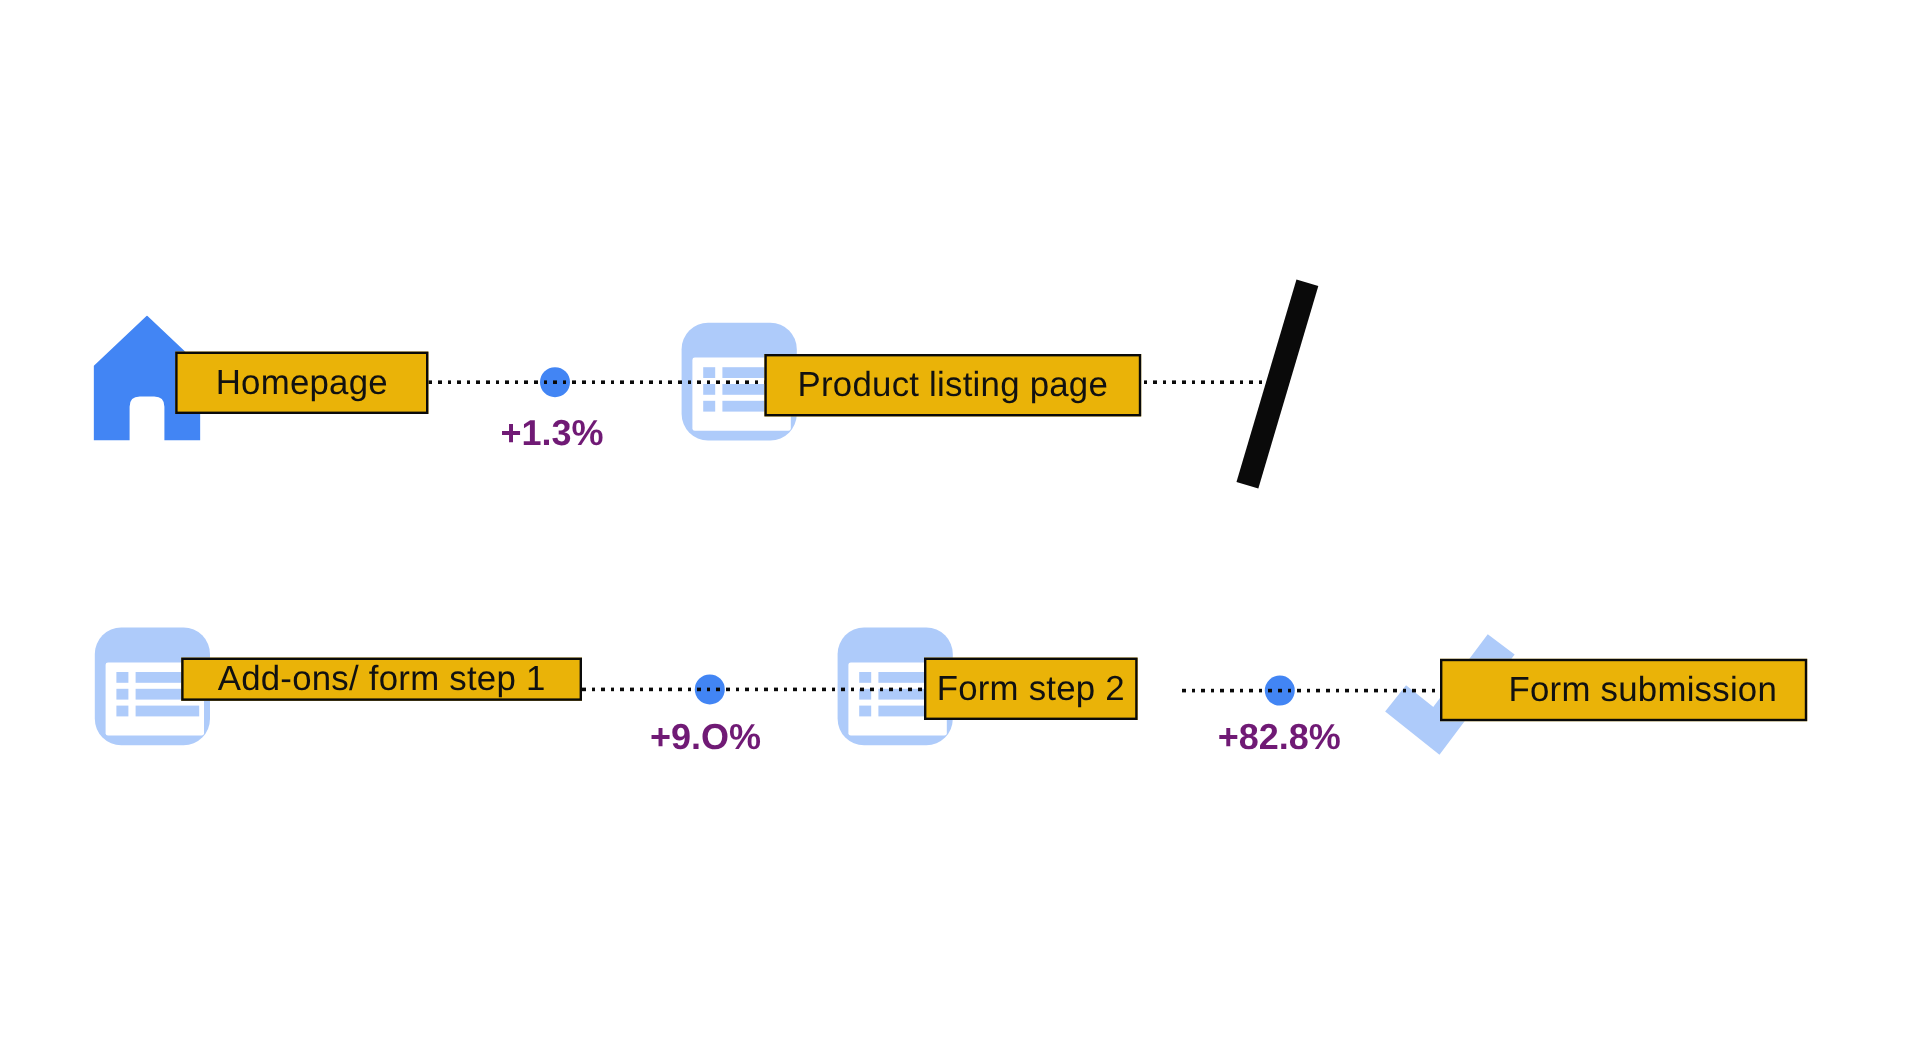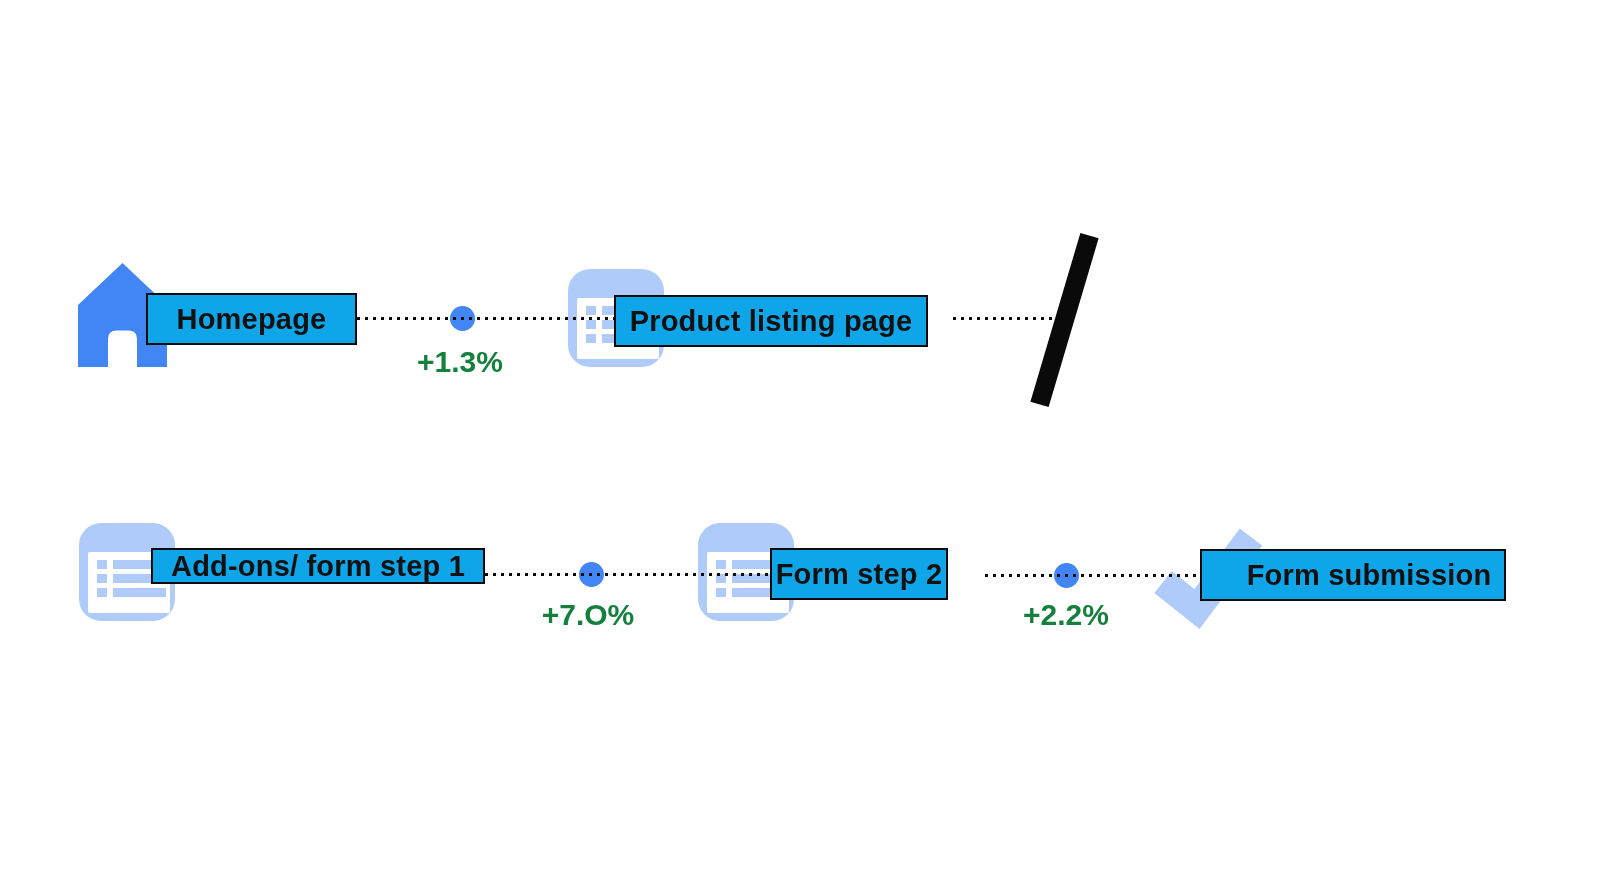--- a/index.html
+++ b/index.html
@@ -12,30 +12,30 @@
     position:relative;
     width:1601px;height:874px;
     background:#fff;
     font-family:"Liberation Sans", sans-serif;
     overflow:hidden;
   }
   
   .stepbox{
     position:absolute;
     box-sizing:border-box;
-    background:#0ea5e9;
+    background:#eab308;
     border:2.5px solid var(--ink);
     display:flex;align-items:center;justify-content:center;
-    font-weight:700;font-size:29px;color:#111;
+    font-weight:400;font-size:29px;color:#111;
     letter-spacing:0.2px;
     white-space:nowrap;
     z-index:4;
   }
   .box-homepage{left:146px;top:293px;width:211px;height:52px;}
-  .box-plp{left:614px;top:295px;width:314px;height:52px;}
+  .box-plp{left:637px;top:295px;width:314px;height:52px;}
   .box-addons{left:151px;top:548px;width:334px;height:36px;}
   .box-form2{left:770px;top:548px;width:178px;height:52px;}
   .box-submission{left:1200px;top:549px;width:306px;height:52px;padding-left:32px;}
 
   
   .dots{
     position:absolute;height:3px;z-index:3;
     background-image:repeating-linear-gradient(90deg,var(--ink) 0,var(--ink) 3px,transparent 3px,transparent 8px);
   }
   .dots-a{left:357px;top:317px;width:282px;}
@@ -48,21 +48,21 @@
     position:absolute;width:25px;height:25px;border-radius:50%;
     background:var(--primary-blue);z-index:2;
   }
   .dot-a{left:450px;top:306px;}
   .dot-c{left:579px;top:562px;}
   .dot-d{left:1054px;top:563px;}
 
   
   .rate{
     position:absolute;width:140px;text-align:center;
-    font-weight:700;font-size:30px;color:#15803d;line-height:1;
+    font-weight:700;font-size:30px;color:#701a75;line-height:1;
     z-index:4;white-space:nowrap;
   }
   .rate-a{left:390px;top:347px;}
   .rate-c{left:518px;top:600px;}
   .rate-d{left:996px;top:600px;}
 
   
   .licon{
     position:absolute;width:96px;height:98px;
     background:var(--light-blue);border-radius:22px;z-index:1;
@@ -141,21 +141,21 @@
           <div class="sq"></div>
           <div class="bar"></div>
         </div>
     </div>
   </div>
 
   <div class="stepbox box-addons">Add-ons/ form step 1</div>
 
   <div class="dots dots-c"></div>
   <div class="ratedot dot-c"></div>
-  <div class="rate rate-c">+7.O%</div>
+  <div class="rate rate-c">+9.O%</div>
 
   <div class="licon licon-form2">
     <div class="page">
       <div class="lrow">
           <div class="sq"></div>
           <div class="bar"></div>
         </div>
       <div class="lrow">
           <div class="sq"></div>
           <div class="bar"></div>
@@ -164,21 +164,21 @@
           <div class="sq"></div>
           <div class="bar"></div>
         </div>
     </div>
   </div>
 
   <div class="stepbox box-form2">Form step 2</div>
 
   <div class="dots dots-d"></div>
   <div class="ratedot dot-d"></div>
-  <div class="rate rate-d">+2.2%</div>
+  <div class="rate rate-d">+82.8%</div>
 
   <svg class="check" width="119" height="101" viewBox="0 0 119 101" aria-hidden="true">
     <path d="M15 61 L49 88 L103 16" fill="none" stroke="currentColor" stroke-width="28" stroke-linecap="butt" stroke-linejoin="miter"></path>
   </svg>
 
   <div class="stepbox box-submission">Form submission</div>
 
 </div>
 
 </body></html>

